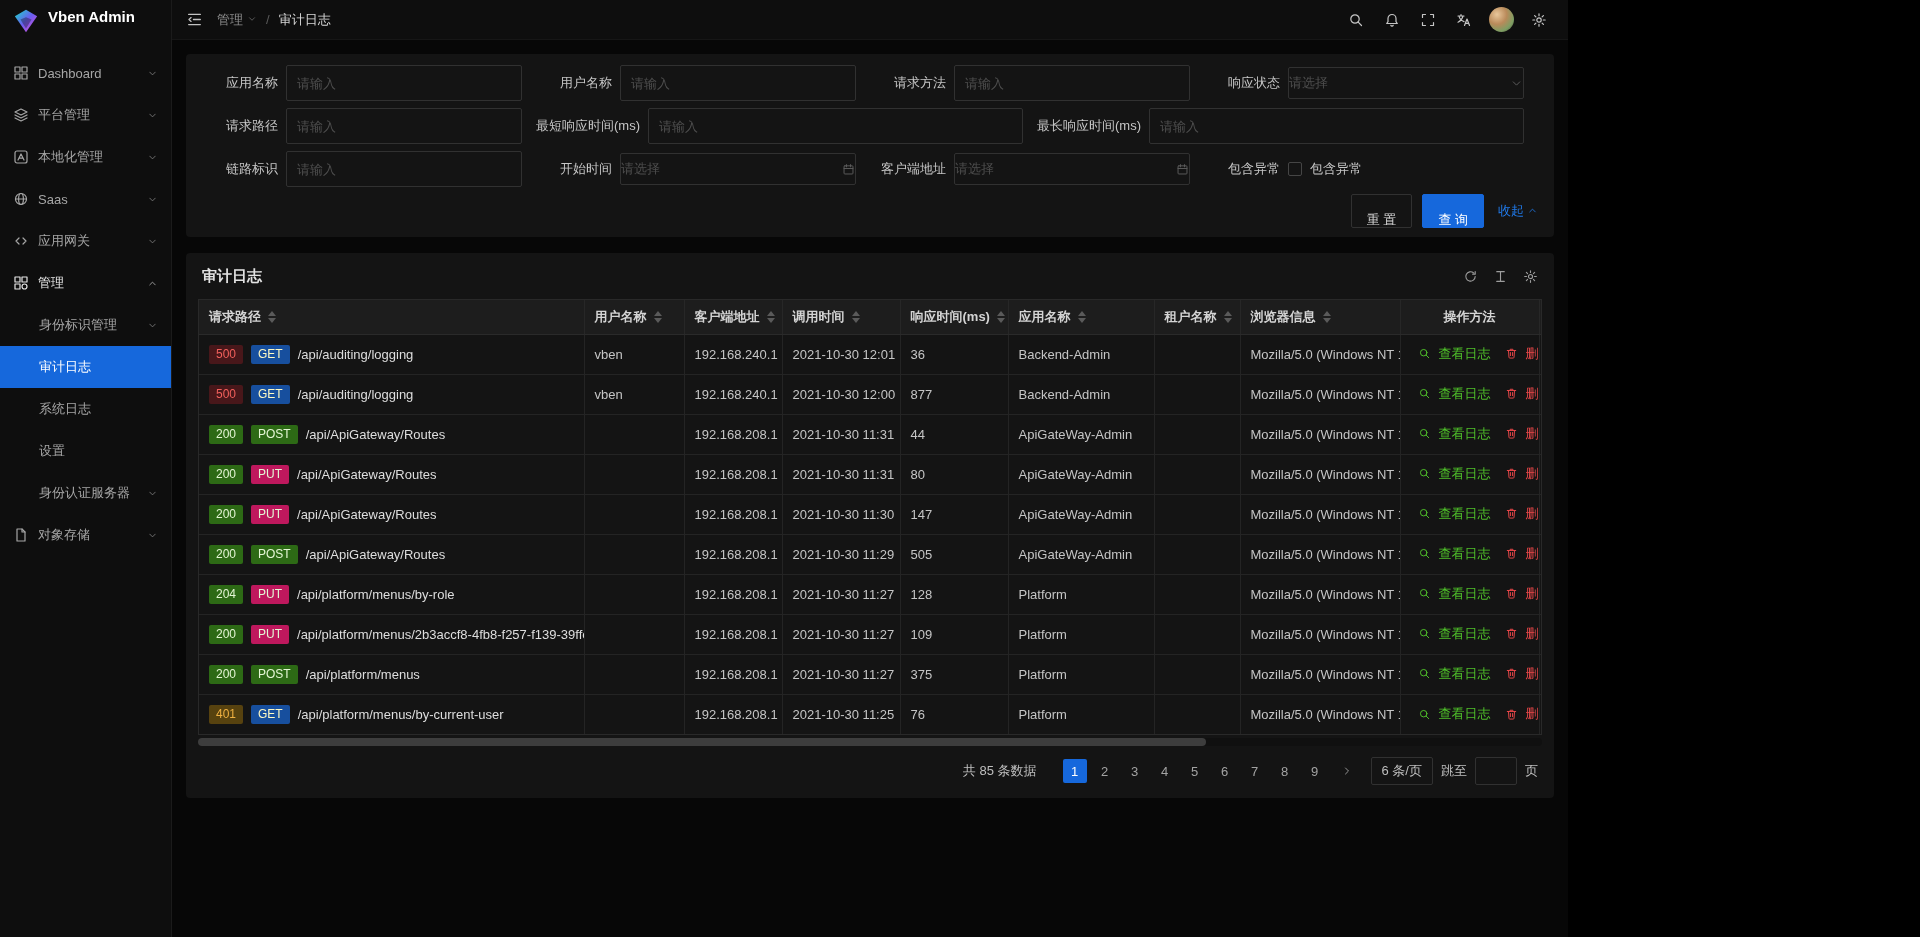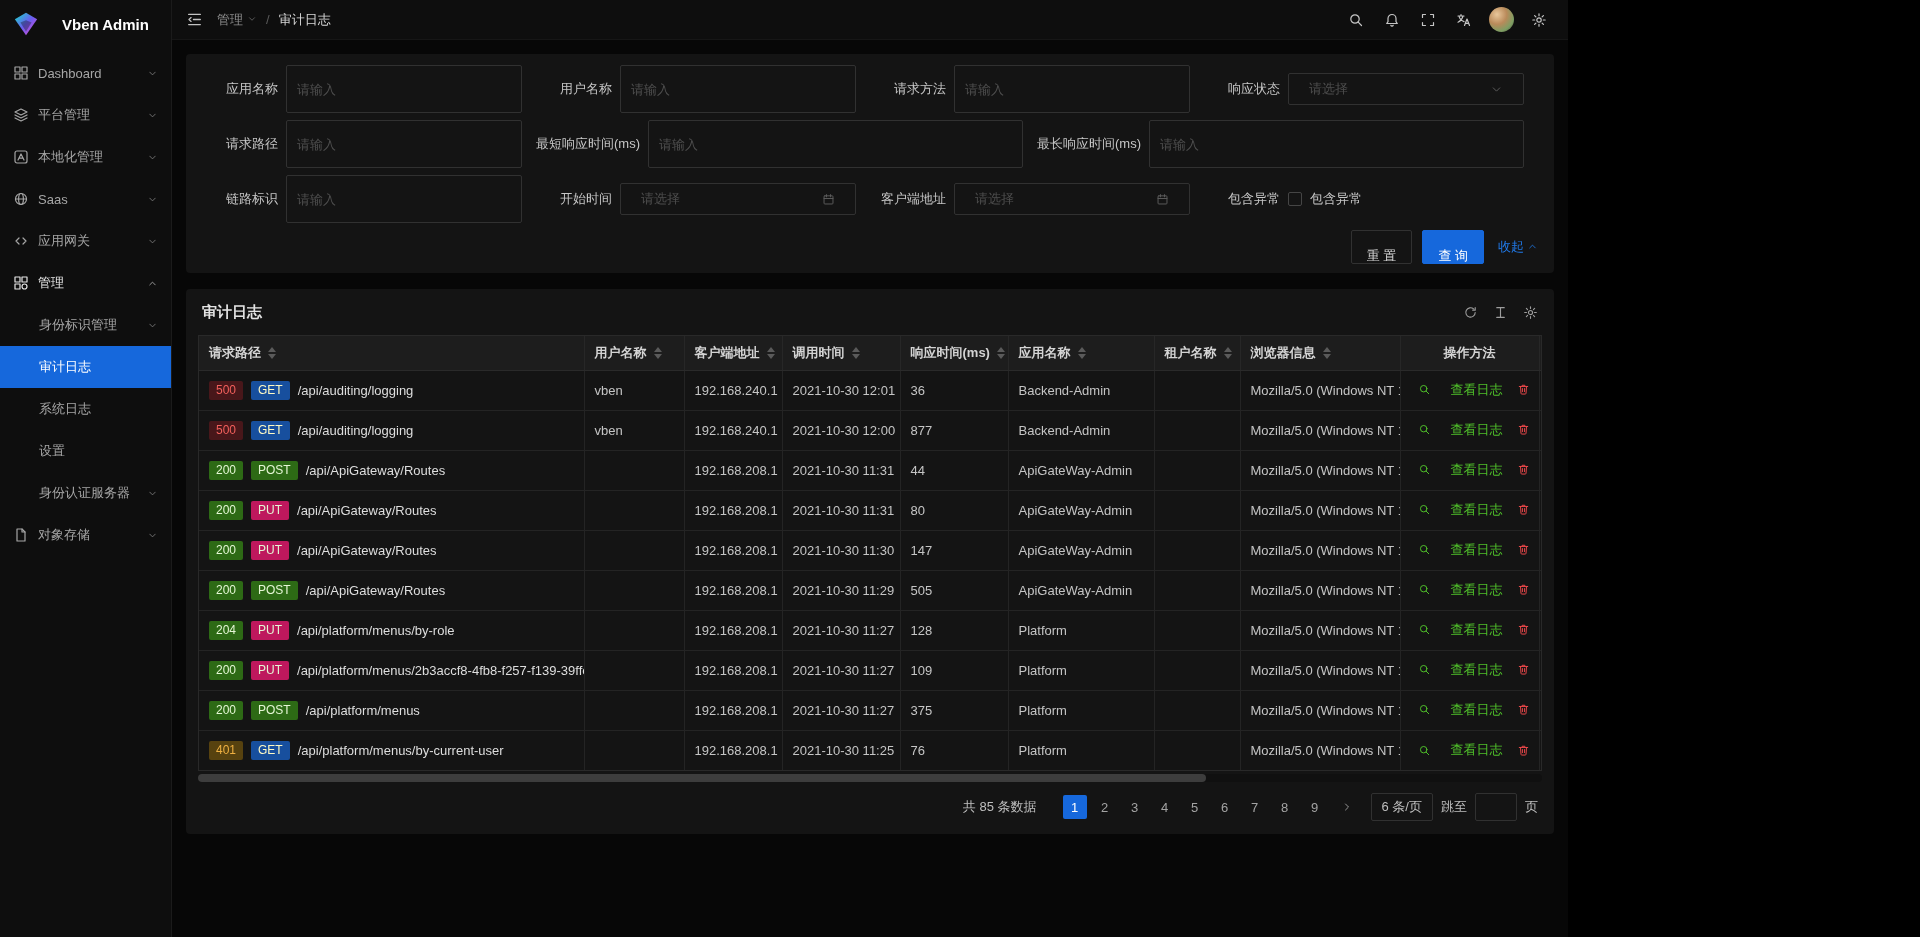--- a/index.html
+++ b/index.html
@@ -4,21 +4,21 @@
 <style>
   *{margin:0;padding:0;box-sizing:border-box}
   html,body{width:1920px;height:937px;background:#000;overflow:hidden;
     font-family:"Liberation Sans","DejaVu Sans",sans-serif;}
   .screen{display:flex;width:1920px;height:937px;background:#000}
   .app{width:1568px;height:937px;display:flex;background:#070707;flex:0 0 auto}
   .void{flex:1;background:#000}
 
   
   .sidebar{width:172px;background:#0e0e0e;border-right:1px solid #1b1b1b;display:flex;flex-direction:column}
-  .logo{height:48px;display:flex;align-items:center;gap:23px;padding:0 13px;cursor:pointer;flex:0 0 auto}
+  .logo{height:48px;display:flex;gap:9px;padding:8px 13px;cursor:pointer;flex:0 0 auto}
   .logo-mark{display:inline-flex}
   .logo-mark svg{width:26px;height:26px}
   .logo-text{color:#fff;font-weight:bold;font-size:15px;white-space:nowrap}
   .menu{flex:1;padding-top:4px;overflow:hidden}
   .menu-item{height:42px;display:flex;align-items:center;padding:0 13px;color:#a6a6a6;font-size:13px;cursor:pointer;white-space:nowrap}
   .menu-item .menu-icon{width:16px;height:16px;margin-right:9px;display:inline-flex;flex:0 0 auto}
   .menu-icon svg{width:16px;height:16px}
   .menu-label{flex:1;overflow:hidden;text-overflow:ellipsis}
   .menu-chevron{display:inline-flex;opacity:.75}
   .menu-chevron svg{width:11px;height:11px}
@@ -43,25 +43,25 @@
     background:radial-gradient(circle at 32% 30%,#e9c79b 0%,#b98a5a 40%,#7d9e63 70%,#43392b 100%)}
 
   
   .content{flex:1;padding:14px;background:#070707;overflow:hidden}
   .card{background:#141414;border-radius:4px}
   .filter-card{padding:11px 16px 9px;margin-bottom:16px}
   .f-row{display:flex;margin-bottom:7px}
   .f-field{flex:0 0 25%;display:flex;align-items:center;padding-right:14px;min-width:0}
   .f-field.grow{flex:1 1 0}
   .f-label{min-width:76px;text-align:right;margin-right:8px;color:#c6c6c6;font-size:13px;white-space:nowrap}
-  .f-input{flex:1;height:48px;background:#141414;border:1px solid #313131;border-radius:2px;color:#d9d9d9;
+  .f-input{flex:1;height:36px;background:#141414;border:1px solid #313131;border-radius:2px;color:#d9d9d9;
     font-size:13px;padding:0 10px;min-width:0;font-family:inherit;outline:none}
   input.f-input::placeholder{color:#4e4e4e}
   .f-box{flex:1;height:32px;background:#141414;border:1px solid #313131;border-radius:2px;display:flex;
-    align-items:center;justify-content:space-between;padding:0 20px;cursor:pointer;min-width:0}
+    align-items:center;justify-content:space-between;padding:0 0;cursor:pointer;min-width:0}
   .ph{color:#4e4e4e;font-size:13px;white-space:nowrap;overflow:hidden}
   .f-box .icon{display:inline-flex;color:#5d5d5d}
   .f-box .icon svg{width:13px;height:13px}
   .f-check{display:flex;align-items:center;gap:8px;cursor:pointer}
   .checkbox{width:14px;height:14px;border:1px solid #454545;border-radius:2px;background:#141414;display:inline-block}
   .check-text{color:#c6c6c6;font-size:13px;white-space:nowrap}
   .filter-actions{display:flex;justify-content:flex-end;align-items:center;gap:10px;margin-top:7px}
   .btn{height:32px;padding:16px 15px;border-radius:2px;border:1px solid #313131;background:#141414;color:#d9d9d9;
     font-size:13px;cursor:pointer;font-family:inherit;white-space:nowrap}
   .btn.primary{background:var(--accent,#1668dc);border-color:var(--accent,#1668dc);color:#fff}
@@ -92,21 +92,21 @@
   tr:last-child td{border-bottom:none}
   td.center{text-align:center}
   .tag{display:inline-block;padding:1px 7px;font-size:12px;line-height:17px;border-radius:2px;margin-right:8px;vertical-align:middle}
   .tag-error{background:#48171a;color:#f2605c}
   .tag-success{background:#2d6a15;color:#e4f6d4}
   .tag-warning{background:#57420f;color:#efb041}
   .tag-get{background:#174f9e;color:#fef9c3}
   .tag-post{background:#2d6a15;color:#e4f6d4}
   .tag-put{background:#be185d;color:#e4f6d4}
   .path{color:#dedede;vertical-align:middle}
-  .action{display:inline-flex;align-items:center;gap:20px;font-size:13px;cursor:pointer;margin:0 7px}
+  .action{display:inline-flex;align-items:center;gap:8px;font-size:13px;cursor:pointer;margin:0 7px}
   .action .icon{display:inline-flex}
   .action svg{width:13px;height:13px}
   .action.green{color:var(--success,#52c41a)}
   .action.red{color:var(--error,#e84749)}
 
   .hscroll{height:8px;margin:3px 0 5px;background:#101010;border-radius:4px;position:relative;cursor:pointer}
   .hscroll .thumb{position:absolute;left:0;top:0;height:8px;width:75%;background:#3d3d3d;border-radius:4px}
 
   
   .pager{display:flex;align-items:center;justify-content:flex-end;gap:8px;padding:6px 4px 13px;font-size:13px;color:#bfbfbf}

